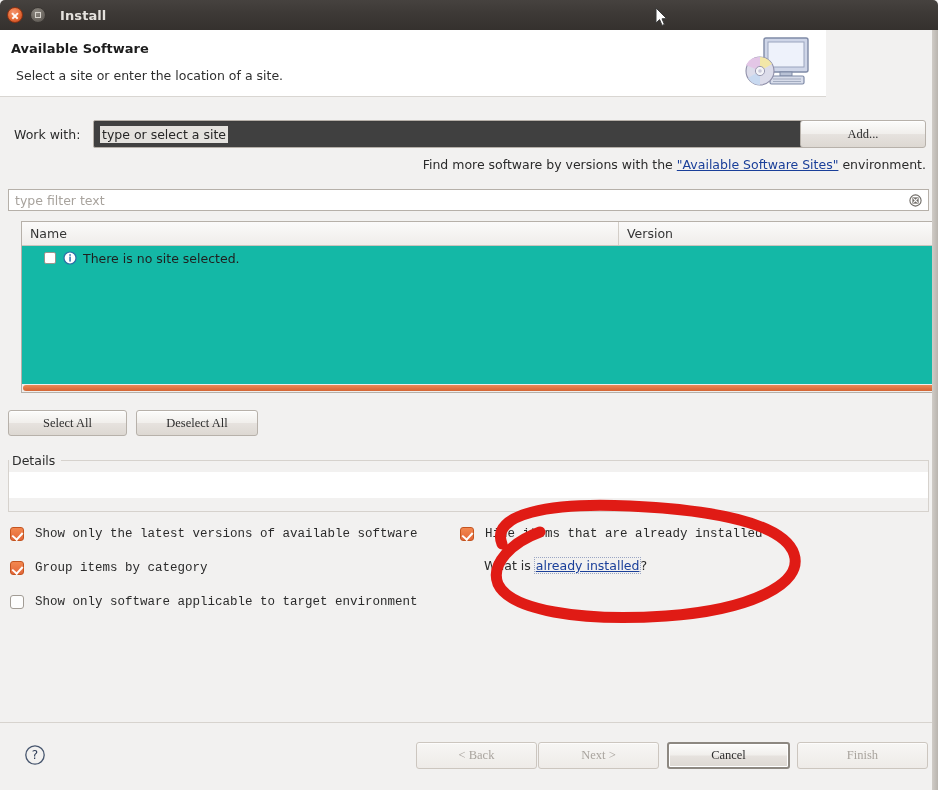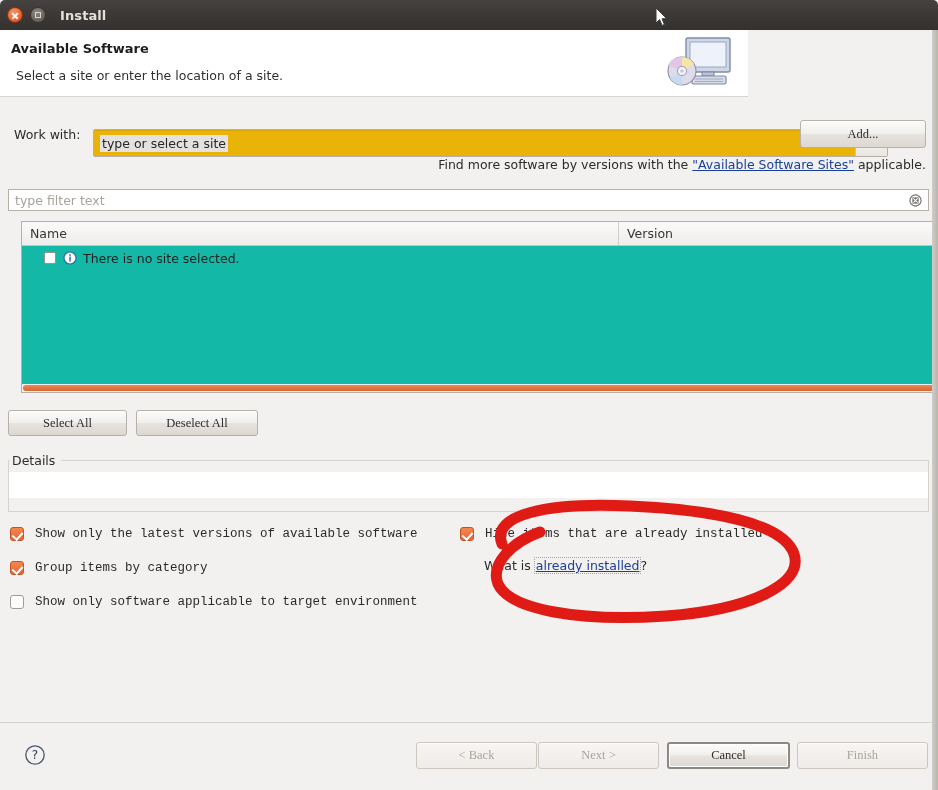--- a/index.html
+++ b/index.html
@@ -38,37 +38,37 @@
   }
   .tb-title{
     margin-left:14px;color:#e4e1dd;font-size:13px;font-weight:bold;letter-spacing:.1px;
   }
   .cursor{
     position:absolute;left:655px;top:7px;width:13px;height:20px;pointer-events:none;
   }
 
   
   .banner{
-    position:absolute;left:0;top:30px;width:748px;height:66px;
+    position:absolute;left:0;top:30px;width:826px;height:66px;
     background:#ffffff;border-bottom:1px solid #d9d6d2;
   }
   .banner-title{
     position:absolute;left:11px;top:11px;font-size:13px;font-weight:bold;color:#1d1d1d;
   }
   .banner-sub{
     position:absolute;left:16px;top:38px;font-size:12.5px;color:#303030;
   }
   .banner-icon{position:absolute;right:10px;top:4px;width:74px;height:58px;}
 
   
   .row-workwith{position:absolute;left:0;top:120px;width:938px;height:30px;}
   .lbl-workwith{position:absolute;left:14px;top:7px;font-size:12.5px;color:#2b2b2b;}
   .combo{
-    position:absolute;left:93px;top:9px;width:795px;height:28px;
-    background:#eab308;border:1px solid #b6b0a9;box-sizing:border-box;border-radius:2px;
+    position:absolute;left:93px;top:0;width:795px;height:28px;
+    background:#404040;border:1px solid #b6b0a9;box-sizing:border-box;border-radius:2px;
     box-shadow:inset 0 1px 1px rgba(0,0,0,.07);
   }
   .combo-text{
     position:absolute;left:6px;top:5px;font-size:12.5px;color:#262626;
     background:#e4e2de;padding:1px 2px;
   }
   .combo-arrowbox{
     position:absolute;right:0;top:0;width:32px;height:26px;
     background:linear-gradient(to bottom,#fbfafa,#e9e6e2);
     border-left:1px solid #c9c3bc;box-sizing:border-box;
@@ -231,21 +231,21 @@
     <div class="combo">
       <span class="combo-text">type or select a site</span>
       <div class="combo-arrowbox">
         <span class="caret-down"></span>
       </div>
     </div>
     <button class="btn btn-add">Add...</button>
   </div>
 
   <div class="findmore">
-    <span>Find more software by versions with the </span><span class="link">"Available Software Sites"</span><span> applicable.</span>
+    <span>Find more software by versions with the </span><span class="link">"Available Software Sites"</span><span> environment.</span>
   </div>
 
   <div class="filterbox">
     <span class="filter-ph">type filter text</span>
     <svg class="filter-clear" viewBox="0 0 15 15">
       <circle cx="7.5" cy="7.5" r="5.6" fill="none" stroke="#6e6a65" stroke-width="1.1"></circle>
       <rect x="4.4" y="4.4" width="6.2" height="6.2" fill="#6e6a65"></rect>
       <path d="M5.3 5.3 L9.7 9.7 M9.7 5.3 L5.3 9.7" stroke="#ffffff" stroke-width="1.1"></path>
     </svg>
   </div>

